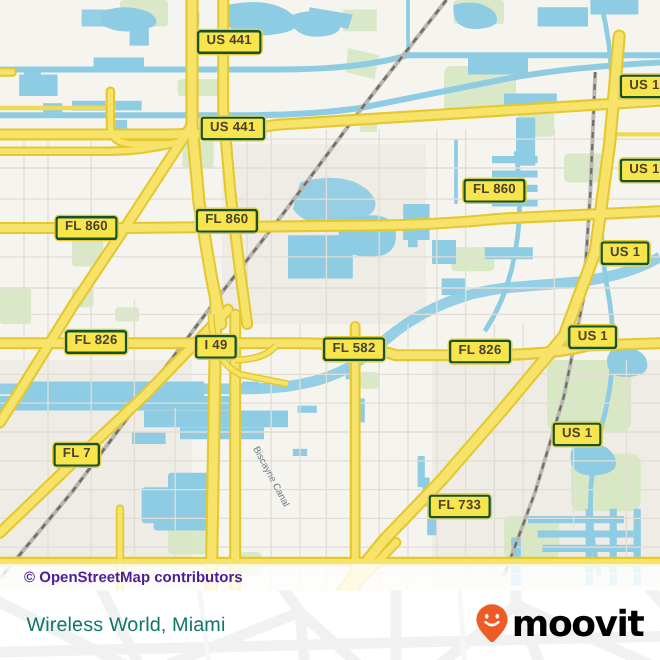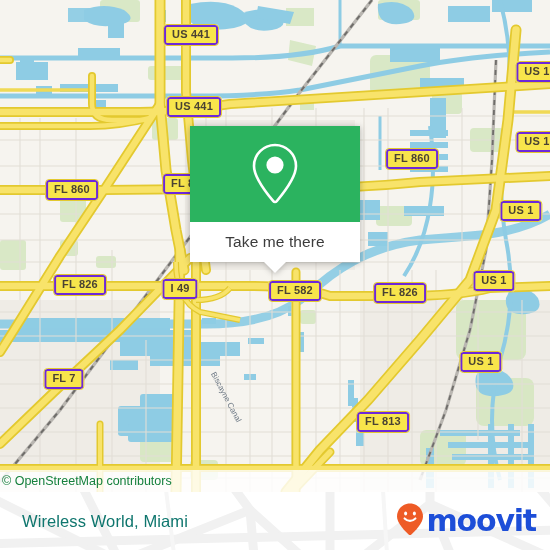--- a/index.html
+++ b/index.html
@@ -28,21 +28,21 @@
     height: 492px;
     overflow: hidden;
     background: #f2efe9;
   }
   #map svg { display: block; }
 
   
   .shield {
     position: absolute;
     background: #f8e54b;
-    border: 2px solid #6d28d9;
+    border: 2px solid #14532d;
     outline: 1px solid #e3c92f;
     border-radius: 3px;
     color: #4a4333;
     font-size: 11px;
     font-weight: bold;
     font-family: "Liberation Sans", sans-serif;
     letter-spacing: .2px;
     padding: 1px 6px 2px 6px;
     line-height: 13px;
     white-space: nowrap;
@@ -59,27 +59,28 @@
     transform-origin: left center;
   }
 
   
   #attribution {
     position: absolute;
     left: 0;
     bottom: 0;
     width: 100%;
     background: rgba(255,255,255,.82);
-    color: #15803d;
+    color: #4c1d95;
     font-size: 12.5px;
     line-height: 22px;
     height: 22px;
-    padding-left: 2px;
+    padding-left: 20px;
     box-sizing: border-box;
     font-family: "Liberation Sans", sans-serif;
+    font-weight: bold;
   }
 
   
   #callout {
     position: absolute;
     left: 190px;
     top: 126px;
     width: 170px;
     filter: drop-shadow(0 1px 3px rgba(0,0,0,.28));
   }
@@ -146,21 +147,21 @@
     font-size: 16.5px;
     font-family: "Liberation Sans", sans-serif;
     letter-spacing: .1px;
   }
   #brand {
     display: flex;
     align-items: center;
     gap: 2px;
   }
   #brand-word {
-    color: #1d4ed8;
+    color: #000000;
     font-size: 30px;
     font-weight: bold;
     letter-spacing: -1.2px;
     font-family: "DejaVu Sans", sans-serif;
     line-height: 30px;
   }
 </style>
 </head>
 <body>
 
@@ -414,41 +415,27 @@
       <div class="shield" style="left:72px;top:190px">FL 860</div>
       <div class="shield" style="left:189px;top:184px">FL 860</div>
       <div class="shield" style="left:521px;top:211px">US 1</div>
       <div class="shield" style="left:80px;top:285px">FL 826</div>
       <div class="shield" style="left:180px;top:289px">I 49</div>
       <div class="shield" style="left:295px;top:291px">FL 582</div>
       <div class="shield" style="left:400px;top:293px">FL 826</div>
       <div class="shield" style="left:494px;top:281px">US 1</div>
       <div class="shield" style="left:481px;top:362px">US 1</div>
       <div class="shield" style="left:64px;top:379px">FL 7</div>
-      <div class="shield" style="left:383px;top:422px">FL 813</div>
+      <div class="shield" style="left:383px;top:422px">FL 733</div>
     </div>
 
     <div class="waterlabel" style="left:213px;top:368px;transform:rotate(62deg)">Biscayne Canal</div>
 
     <div id="attribution">© OpenStreetMap contributors</div>
 
-    <div id="callout">
-      <div id="callout-green">
-        <span>
-          <svg width="56" height="70" viewBox="0 0 56 70" fill="none">
-            <path d="M28 6 C16.4 6 7 15.4 7 27 C7 38 19 53.5 26.3 62.2 C27.2 63.3 28.8 63.3 29.7 62.2 C37 53.5 49 38 49 27 C49 15.4 39.6 6 28 6 Z" stroke="#ffffff" stroke-width="2.6" fill="none"></path>
-            <circle cx="28" cy="26" r="8.6" fill="#ffffff"></circle>
-          </svg>
-        </span>
-      </div>
-      <div id="callout-white">
-        <span id="callout-label">Take me there</span>
-        <span id="callout-arrow"></span>
-      </div>
-    </div>
 
   </div>
 
   <div id="footer">
 
     <svg id="footer-watermark" viewBox="0 0 550 140">
       <rect x="0" y="0" width="550" height="140" fill="#ffffff"></rect>
       <g stroke="#f1f1f1" stroke-width="9" fill="none">
         <path d="M-20 40 L120 110 L250 58 L330 130 L430 52 L560 110"></path>
         <path d="M60 -10 L120 110"></path>

